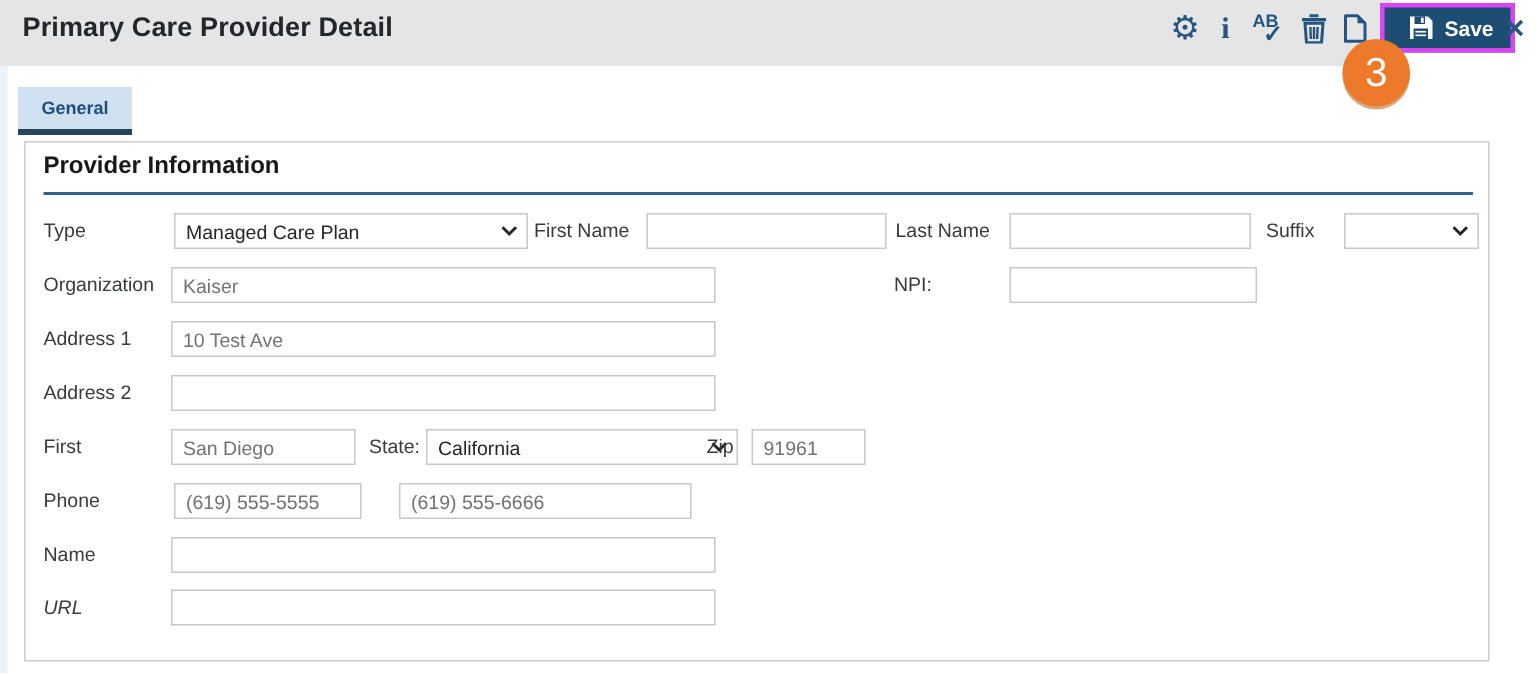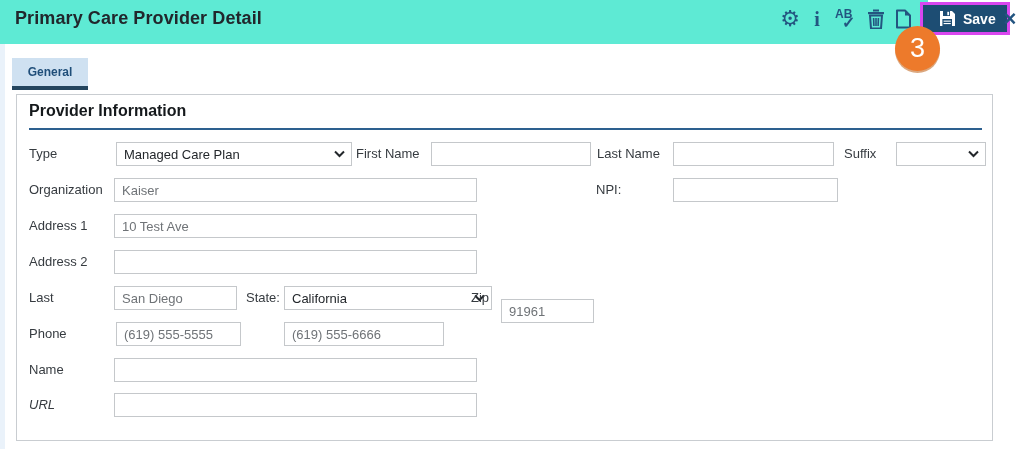--- a/index.html
+++ b/index.html
@@ -2,21 +2,21 @@
 <html><head>
 <meta charset="utf-8">
 <style>
   * { margin:0; padding:0; box-sizing:border-box; }
   html,body { width:1024px; height:449px; background:#ffffff; font-family:"Liberation Sans", sans-serif; overflow:hidden; }
   #app { position:relative; width:1024px; height:449px; background:#fff; }
   
   #left-strip { position:absolute; left:0; top:44px; width:5px; height:405px; background:#eaf2fa; }
 
   
-  .header { position:absolute; left:0; top:0; width:928px; height:44px; background:#5eead4; }
+  .header { position:absolute; left:0; top:0; width:928px; height:44px; background:#e5e5e5; }
   .header .title { position:absolute; left:15px; top:8px; font-size:18px; font-weight:700; color:#21272c; letter-spacing:.1px; }
   .tb-item { position:absolute; top:0; height:38px; display:flex; align-items:center; justify-content:center; color:#235580; cursor:pointer; }
   .gear   { left:776px; width:28px; font-size:22px; }
   .info   { left:806px; width:22px; font-family:"Liberation Serif", serif; font-weight:700; font-size:20px; }
   .abspell{ left:832px; width:30px; position:absolute; }
   .abspell .ab { position:absolute; left:3px; top:7px; font-size:12px; font-weight:700; color:#235580; letter-spacing:0; }
   .abspell .chk{ position:absolute; left:10px; top:13px; font-size:16px; font-weight:700; color:#235580; }
   .trash  { left:863px; width:26px; }
   .newdoc { left:891px; width:24px; }
   .close-x{ left:997px; width:26px; font-size:22px; font-weight:700; }
@@ -138,36 +138,36 @@
     <input class="f-input" style="left: 97px; top: 83px; width: 363px;" value="Kaiser">
     <div class="f-label" style="left:579px; top:83px;">NPI:</div>
     <input class="f-input" style="left: 656px; top: 83px; width: 165px;" value="">
 
     <div class="f-label" style="left:12px; top:119px;">Address 1</div>
     <input class="f-input" style="left: 97px; top: 119px; width: 363px;" value="10 Test Ave">
 
     <div class="f-label" style="left:12px; top:155px;">Address 2</div>
     <input class="f-input" style="left: 97px; top: 155px; width: 363px;" value="">
 
-    <div class="f-label" style="left:12px; top:191px;">Last</div>
+    <div class="f-label" style="left:12px; top:191px;">First</div>
     <input class="f-input" style="left: 97px; top: 191px; width: 123px;" value="San Diego">
     <div class="f-label" style="left:229px; top:191px;">State:</div>
     <div class="f-select" style="left:267px; top:191px; width:208px;align-items:center;">
       <span>California</span>
       <svg class="chev" width="11" height="8" viewBox="0 0 11 8">
           <path d="M1 1.5l4.5 4.5L10 1.5" fill="none" stroke="#23272b" stroke-width="2"></path>
         </svg>
     </div>
     <div class="f-label" style="left:454px; top:191px;">Zip</div>
-    <input class="f-input" style="left: 484px; top: 204px; width: 93px;" value="91961">
+    <input class="f-input" style="left: 484px; top: 191px; width: 76px;" value="91961">
 
     <div class="f-label" style="left:12px; top:227px;">Phone</div>
     <input class="f-input" style="left: 99px; top: 227px; width: 125px;" value="(619) 555-5555">
     <div class="f-label" style="left:237px; top:227px;margin-top:36px;">Fax</div>
-    <input class="f-input" style="left: 267px; top: 227px; width: 160px;" value="(619) 555-6666">
+    <input class="f-input" style="left: 249px; top: 227px; width: 195px;" value="(619) 555-6666">
 
     <div class="f-label" style="left:12px; top:263px;">Name</div>
     <input class="f-input" style="left: 97px; top: 263px; width: 363px;" value="">
 
     <div class="f-label" style="left:12px; top:298px;font-style:italic;">URL</div>
     <input class="f-input" style="left: 97px; top: 298px; width: 363px;" value="">
   </div>
 </div>
 
 </body></html>

